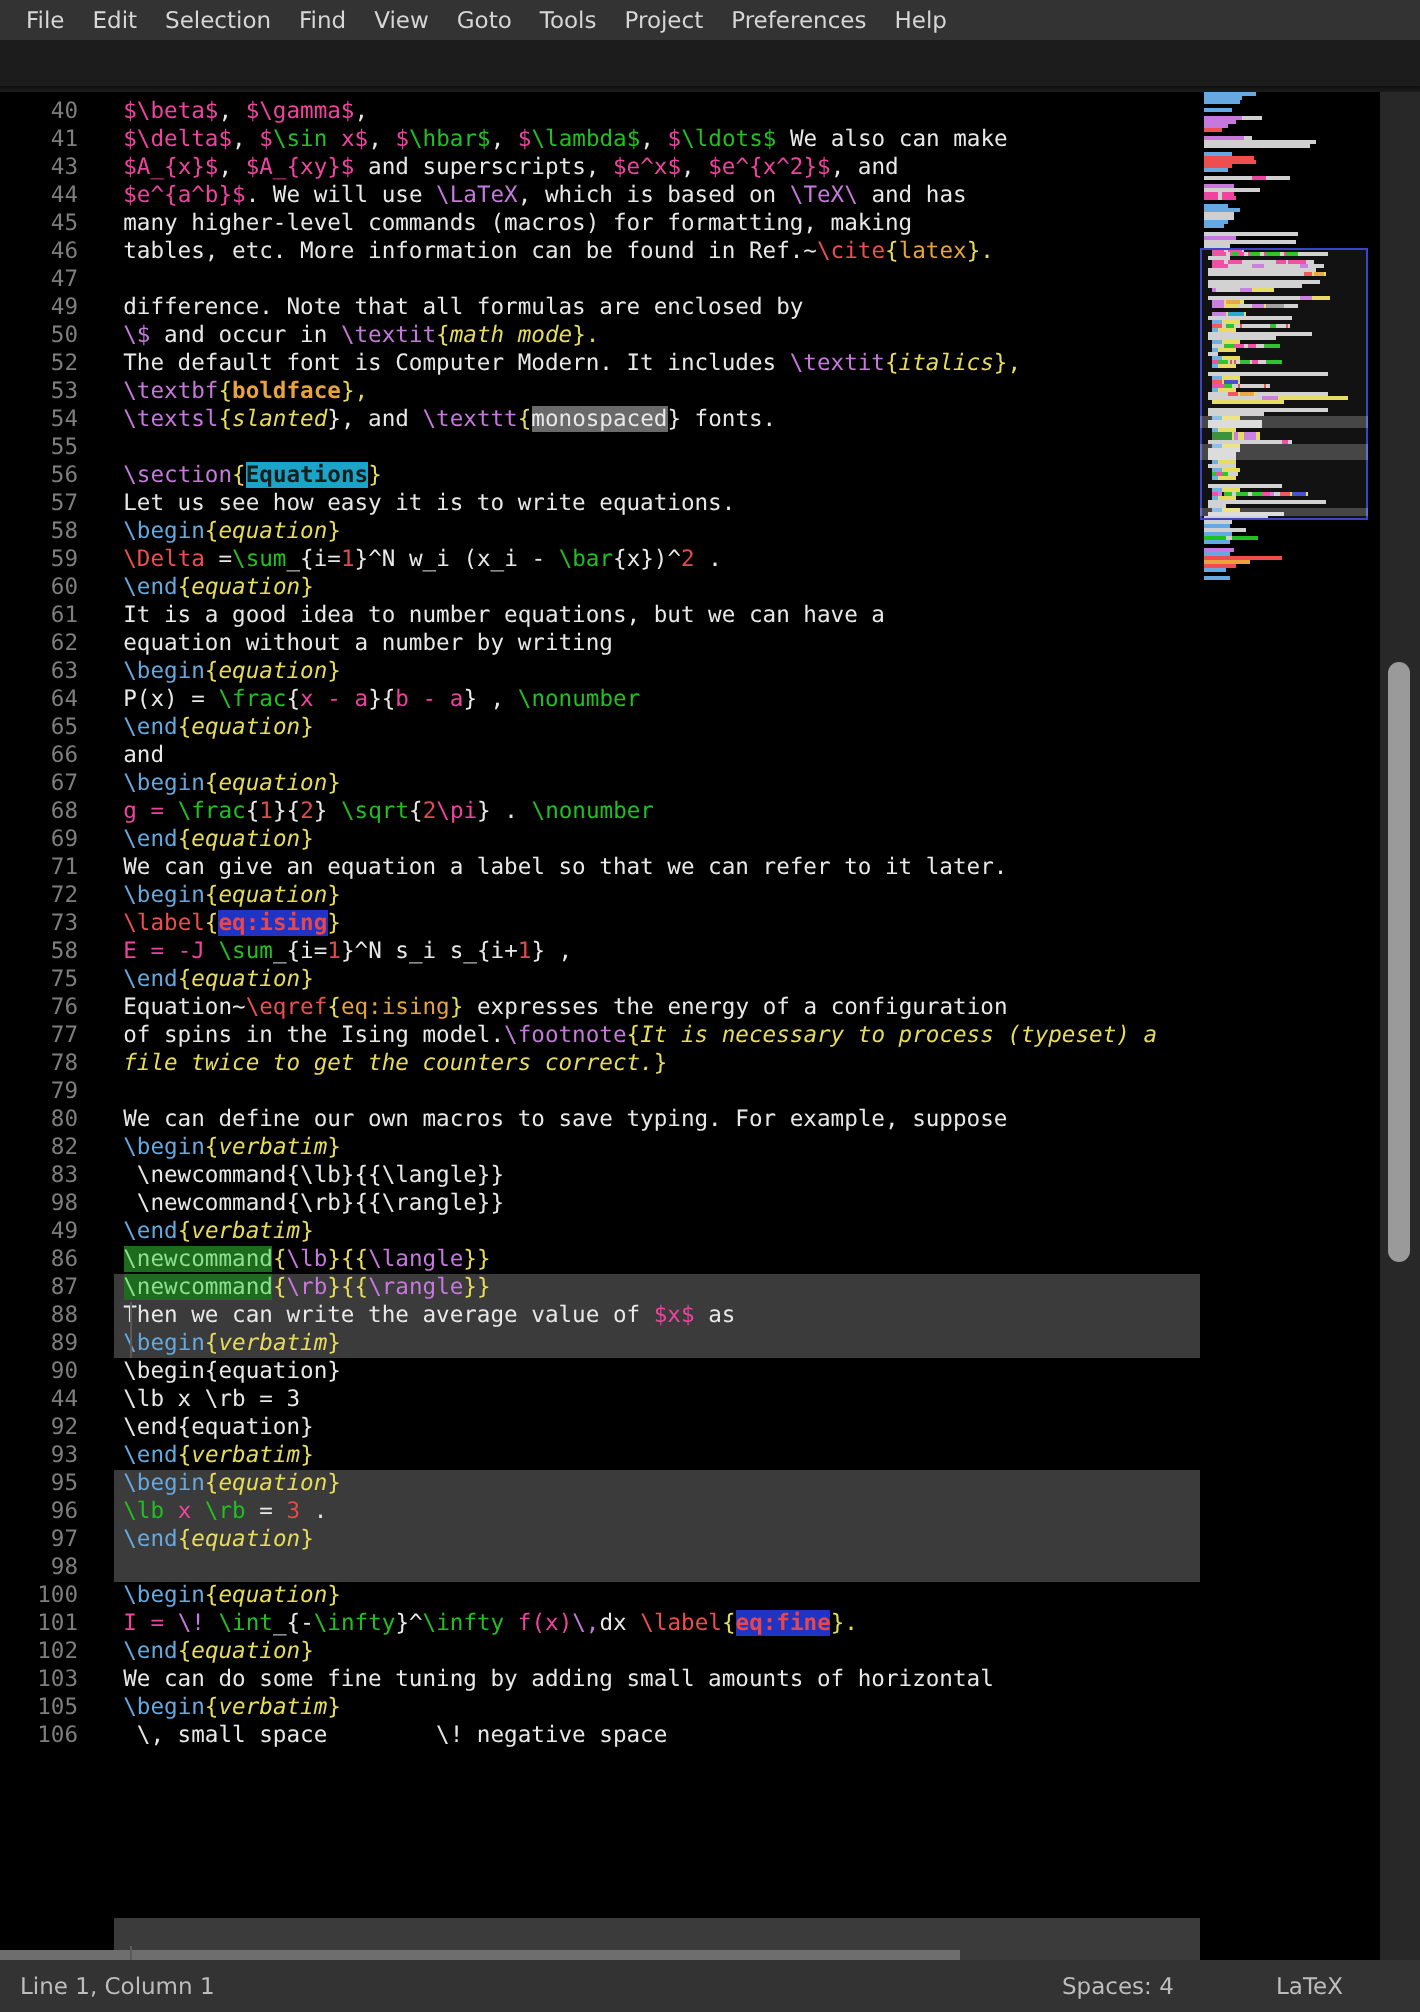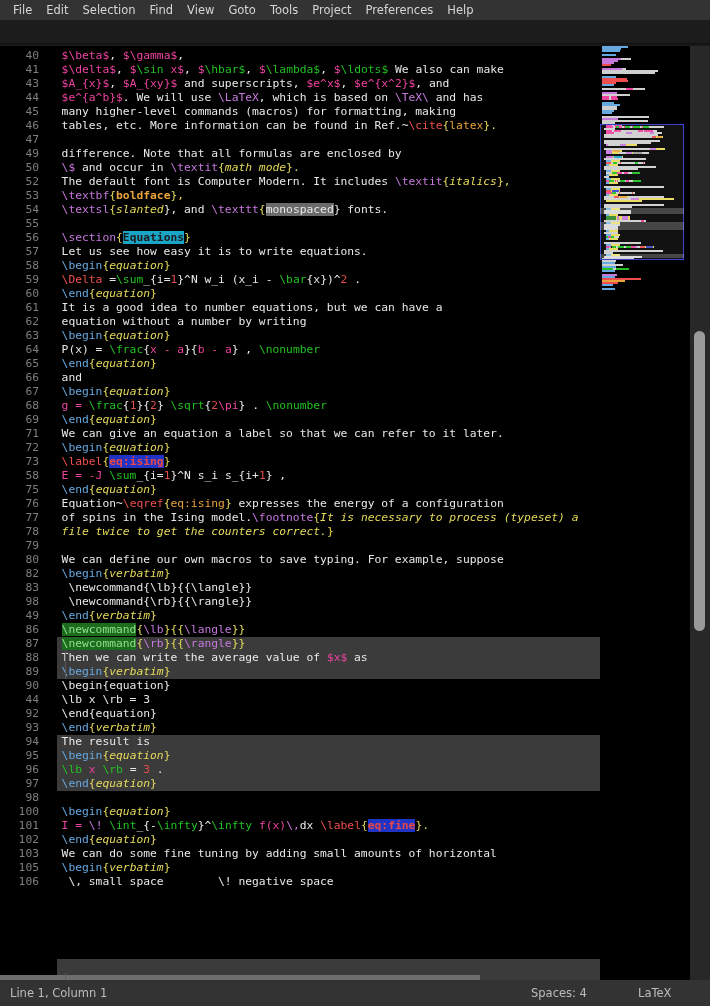--- a/index.html
+++ b/index.html
@@ -190,21 +190,20 @@
           <div class="ln sel-row"><span class="num">98</span><span class="src"><span class="wht">   \newcommand{\rb}{{\rangle}}</span></span></div>
           <div class="ln"><span class="num">49</span><span class="src"><span>  </span><span class="cmd">\end</span><span class="ylw">{</span><span class="ylw ital">verbatim</span><span class="ylw">}</span></span></div>
           <div class="ln"><span class="num">86</span><span class="src"><span>  </span><span class="hlgrn">\newcommand</span><span class="ylw">{</span><span class="pur">\lb</span><span class="ylw">}{{</span><span class="pur">\langle</span><span class="ylw">}}</span></span></div>
           <div class="ln"><span class="num">87</span><span class="src"><span>  </span><span class="hlgrn">\newcommand</span><span class="ylw">{</span><span class="pur">\rb</span><span class="ylw">}{{</span><span class="pur">\rangle</span><span class="ylw">}}</span></span></div>
           <div class="ln"><span class="num">88</span><span class="src"><span class="wht">  Then we can write the average value of </span><span class="mag">$x$</span><span class="wht"> as</span></span></div>
           <div class="ln sel-row"><span class="num">89</span><span class="src"><span>  </span><span class="cmd">\begin</span><span class="ylw">{</span><span class="ylw ital">verbatim</span><span class="ylw">}</span></span></div>
           <div class="ln sel-row"><span class="num">90</span><span class="src"><span class="wht">  \begin{equation}</span></span></div>
           <div class="ln sel-row"><span class="num">44</span><span class="src"><span class="wht">  \lb x \rb = 3</span></span></div>
           <div class="ln sel-row"><span class="num">92</span><span class="src"><span class="wht">  \end{equation}</span></span></div>
           <div class="ln"><span class="num">93</span><span class="src"><span>  </span><span class="cmd">\end</span><span class="ylw">{</span><span class="ylw ital">verbatim</span><span class="ylw">}</span></span></div>
-          <div class="ln"><span class="num">94</span><span class="src"><span class="wht">  The result is</span></span></div>
           <div class="ln"><span class="num">95</span><span class="src"><span>  </span><span class="cmd">\begin</span><span class="ylw">{</span><span class="ylw ital">equation</span><span class="ylw">}</span></span></div>
           <div class="ln"><span class="num">96</span><span class="src"><span>  </span><span class="grn">\lb</span><span class="mag"> x </span><span class="grn">\rb</span><span class="wht"> = </span><span class="red2">3</span><span class="wht"> .</span></span></div>
           <div class="ln"><span class="num">97</span><span class="src"><span>  </span><span class="cmd">\end</span><span class="ylw">{</span><span class="ylw ital">equation</span><span class="ylw">}</span></span></div>
           <div class="ln"><span class="num">98</span><span class="src"></span></div>
           <div class="ln"><span class="num">100</span><span class="src"><span>  </span><span class="cmd">\begin</span><span class="ylw">{</span><span class="ylw ital">equation</span><span class="ylw">}</span></span></div>
           <div class="ln"><span class="num">101</span><span class="src"><span>  </span><span class="mag">I = </span><span class="pur">\!</span><span class="wht"> </span><span class="grn">\int</span><span class="wht">_{-</span><span class="grn">\infty</span><span class="wht">}^</span><span class="grn">\infty</span><span class="mag"> f(x)</span><span class="pur">\,</span><span class="wht">dx </span><span class="kw">\label</span><span class="ylw">{</span><span class="hlblue">eq:fine</span><span class="ylw">}.</span></span></div>
           <div class="ln"><span class="num">102</span><span class="src"><span>  </span><span class="cmd">\end</span><span class="ylw">{</span><span class="ylw ital">equation</span><span class="ylw">}</span></span></div>
           <div class="ln"><span class="num">103</span><span class="src"><span class="wht">  We can do some fine tuning by adding small amounts of horizontal</span></span></div>
           <div class="ln sel-row"><span class="num">105</span><span class="src"><span>  </span><span class="cmd">\begin</span><span class="ylw">{</span><span class="ylw ital">verbatim</span><span class="ylw">}</span></span></div>
           <div class="ln sel-row"><span class="num">106</span><span class="src"><span class="wht">   \, small space        \! negative space</span></span></div>

